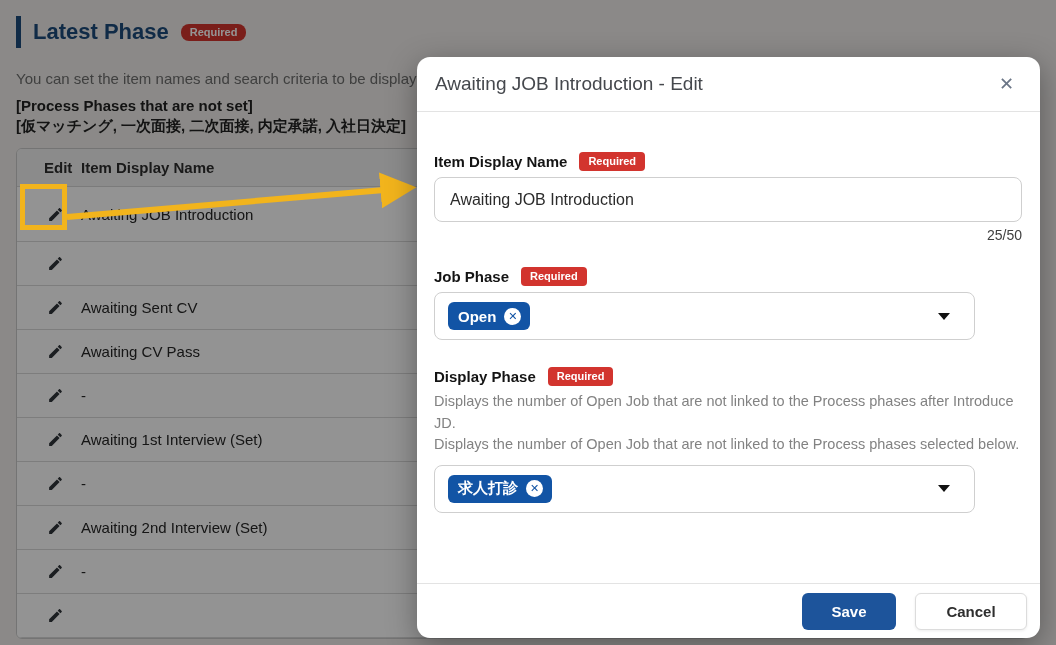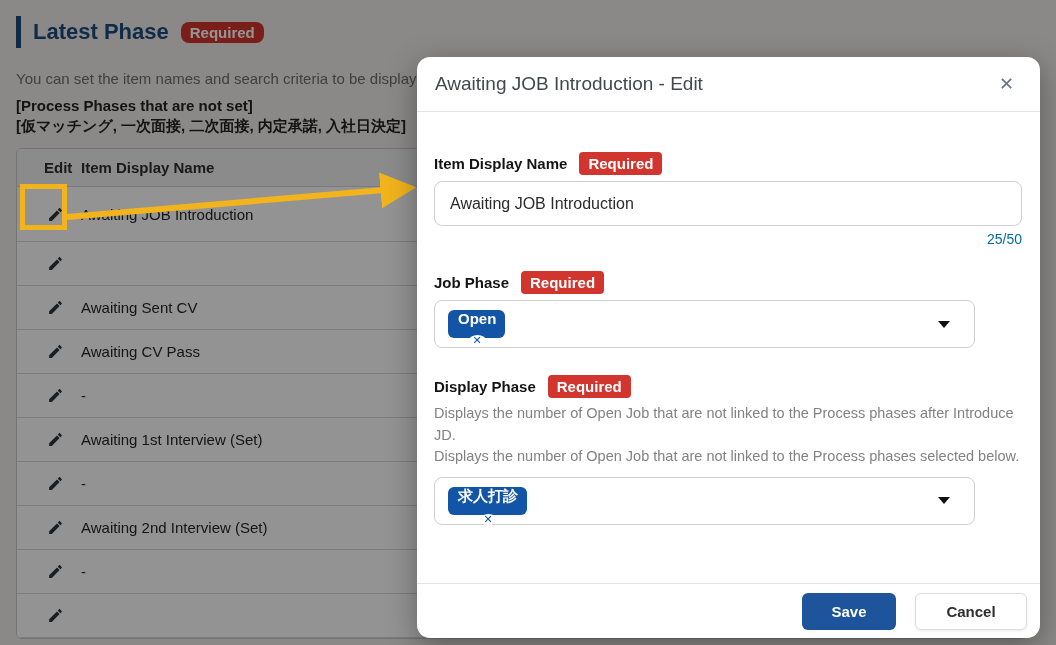--- a/index.html
+++ b/index.html
@@ -9,21 +9,21 @@
   *{box-sizing:border-box;margin:0;padding:0;}
   html,body{width:1056px;height:645px;overflow:hidden;}
   body{font-family:"Liberation Sans","DejaVu Sans",sans-serif;background:#efedea;}
   .stage{position:relative;width:1056px;height:645px;overflow:hidden;}
 
   
   .page{position:absolute;inset:0;background:#efedea;}
   .title-row{display:flex;align-items:center;gap:12px;margin:16px 0 0 16px;
     border-left:5px solid var(--title-navy);padding:3px 0 3px 12px;}
   .page-title{font-size:22px;font-weight:bold;color:var(--title-navy);}
-  .req-badge{background:var(--badge-red);color:#fff;font-size:15px;font-weight:bold;
+  .req-badge{background:var(--badge-red);color:#fff;font-size:11px;font-weight:bold;
     padding:3px 9px;border-radius:8px;line-height:1;}
   .req-badge.sq{border-radius:4px;padding:4px 9px;}
   .page-desc{margin:22px 0 0 16px;font-size:15px;color:#6d6d6d;white-space:nowrap;}
   .unset-heading{margin:10px 0 0 16px;font-size:15px;font-weight:bold;color:#222;}
   .unset-list{margin:3px 0 0 16px;font-size:15px;font-weight:bold;color:#222;}
 
   .table{position:absolute;left:16px;top:148px;width:1012px;background:#fff;
     border:1px solid #c9c9c9;border-radius:6px;overflow:hidden;}
   .thead{display:flex;align-items:center;height:38px;background:#efefef;
     border-bottom:1px solid #d4d4d4;font-size:15px;font-weight:bold;color:#2e2e2e;}
@@ -48,29 +48,29 @@
     border-radius:13px;box-shadow:0 8px 30px rgba(0,0,0,.35);}
   .modal-header{height:55px;display:flex;align-items:center;justify-content:space-between;
     padding:0 22px 0 18px;border-bottom:1px solid #e3e3e3;}
   .modal-title{font-size:19px;color:#45484d;font-weight:500;}
   .close-btn{font-size:18px;color:#6b7687;cursor:pointer;line-height:1;padding:4px;}
   .modal-body{padding:40px 18px 0 17px;}
   .label-row{display:flex;align-items:center;gap:12px;}
   .field-label{font-size:15px;font-weight:bold;color:#141414;}
   .text-input{margin-top:6px;width:588px;height:45px;border:1px solid #cfcfcf;border-radius:8px;
     display:flex;align-items:center;padding:0 15px;font-size:16px;color:#2b2b2b;background:#fff;}
-  .char-count{margin-top:5px;width:588px;text-align:right;font-size:14px;color:#0369a1;height:18px;}
+  .char-count{margin-top:5px;width:588px;text-align:right;font-size:14px;color:#404040;height:18px;}
   .label-row.l2{margin-top:22px;}
   .hint{margin-top:5px;font-size:14.5px;color:#828282;line-height:21.5px;}
   .dropdown{margin-top:6px;width:541px;height:48px;border:1px solid #cfcfcf;border-radius:8px;
     display:flex;align-items:center;justify-content:space-between;padding:0 24px 0 13px;
     background:#fff;cursor:pointer;}
   .chip{background:var(--chip-blue);color:#fff;border-radius:6px;height:28px;
     display:inline-flex;align-items:center;gap:8px;padding:0 9px 0 10px;
-    font-size:15px;font-weight:bold;flex-direction:column;}
+    font-size:15px;font-weight:bold;}
   .chip-x{width:17px;height:17px;border-radius:50%;background:#fff;color:var(--chip-blue);
     font-size:11px;font-weight:bold;display:inline-flex;align-items:center;justify-content:center;
     cursor:pointer;line-height:1;}
   .caret{width:0;height:0;border-left:6px solid transparent;border-right:6px solid transparent;
     border-top:7px solid #111;}
   .label-row.l3{margin-top:27px;}
   .modal-footer{position:absolute;left:0;right:0;bottom:0;height:55px;
     border-top:1px solid #e3e3e3;display:flex;align-items:center;justify-content:flex-end;
     gap:19px;padding-right:13px;padding-left:44px;}
   .btn{height:37px;border-radius:6px;font-size:15px;font-weight:bold;display:inline-flex;

